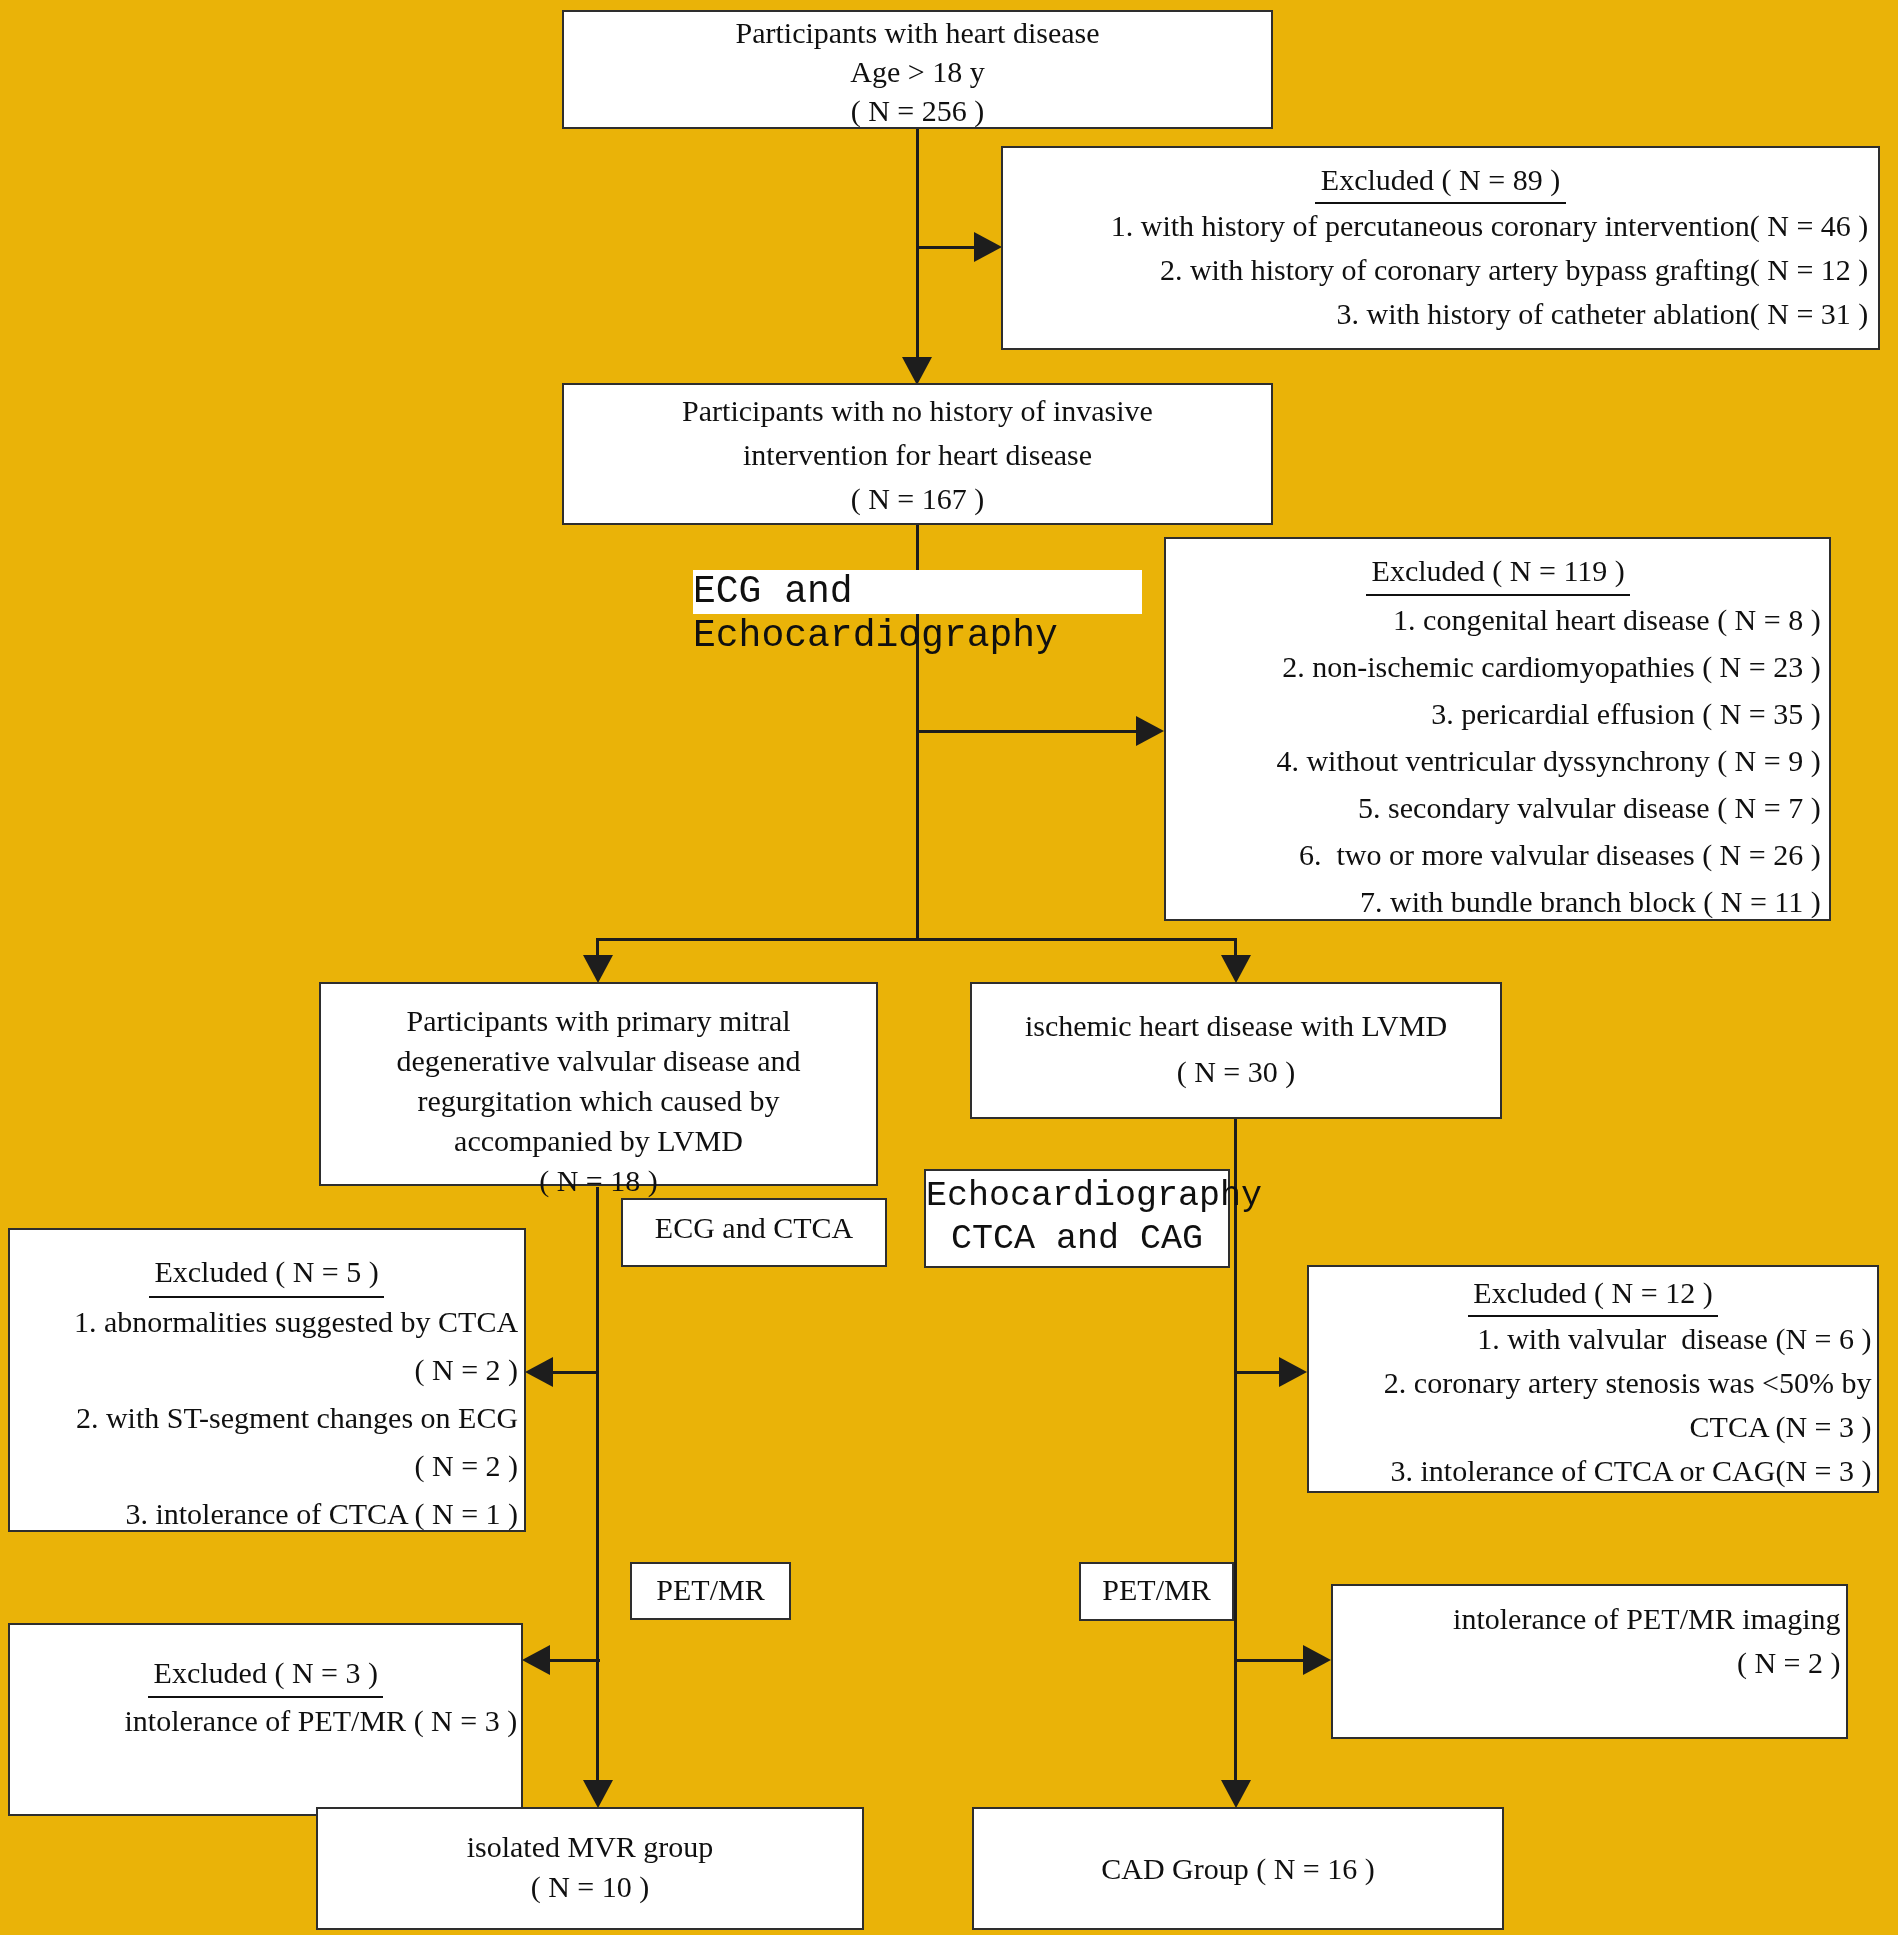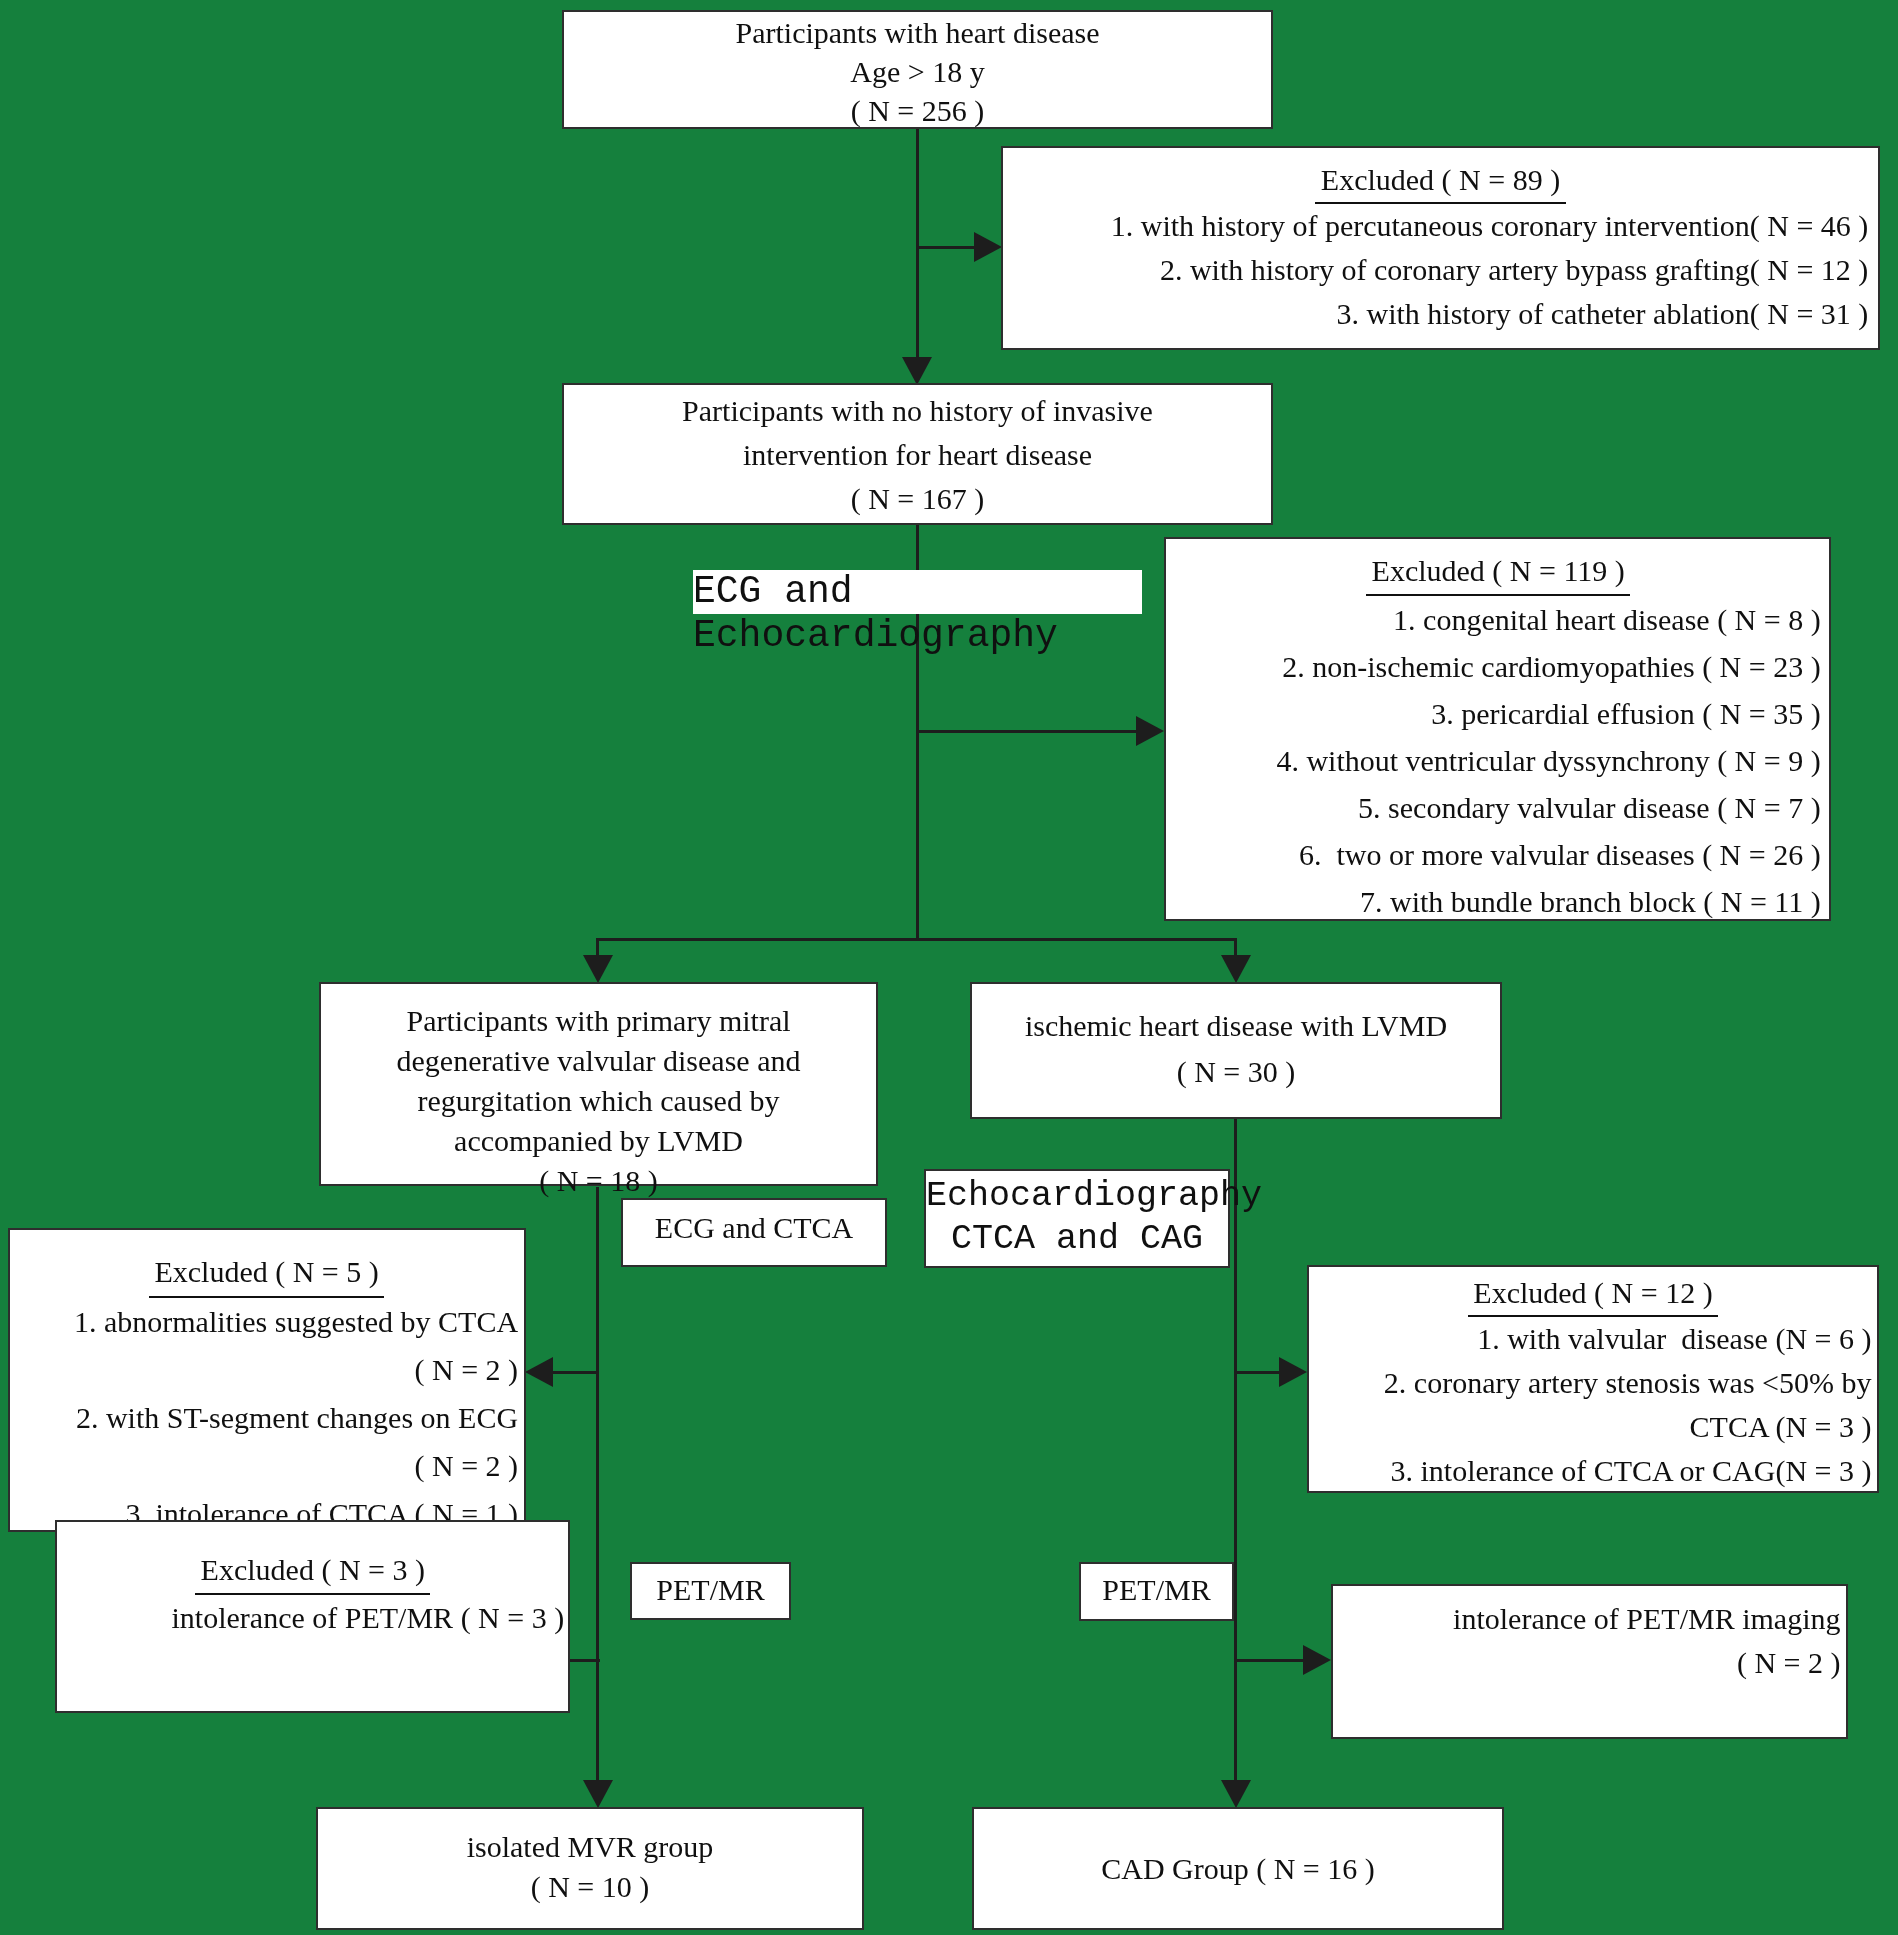--- a/index.html
+++ b/index.html
@@ -1,17 +1,17 @@
 <!DOCTYPE html>
 <html style="font-size:11px"><head>
 <meta charset="utf-8">
 <style>
   html,body{margin:0;padding:0;background:#ffffff;}
   .canvas{
-    position:relative;width:1899px;height:1936px;background:#15803d;
+    position:relative;width:1899px;height:1936px;background:#eab308;
     font-family:"Liberation Serif", serif;color:#101010;overflow:hidden;
   }
   .box{
     position:absolute;background:#ffffff;border:2.8px solid #2e2e2e;
     box-sizing:border-box;text-align:center;font-size:30px;z-index:2;
   }
   .mono{font-family:"Liberation Mono", monospace;}
   .tline{display:block;}
   .ex-head{text-align:center;}
   .ex-title{display:inline-block;border-bottom:2.1px solid #101010;padding:0 5.5px;}
@@ -143,21 +143,21 @@
     <div class="ex-item">1. with valvular  disease (N = 6 )</div>
     <div class="ex-item">2. coronary artery stenosis was &lt;50% by</div>
     <div class="ex-item">CTCA (N = 3 )</div>
     <div class="ex-item">3. intolerance of CTCA or CAG(N = 3 )</div>
   </div>
 
   <div class="box" style="left:630px;top:1562px;width:161px;height:58px;line-height:52px;"><span>PET/MR</span></div>
 
   <div class="box" style="left:1079px;top:1562px;width:155px;height:59px;line-height:52px;"><span>PET/MR</span></div>
 
-  <div class="box" style="left:8.3px;top:1520px;width:515px;height:193px;line-height:46px;padding:25px 4.1px 0 4.1px;margin-left:47px;">
+  <div class="box" style="left:8.3px;top:1623px;width:515px;height:193px;line-height:46px;padding:25px 4.1px 0 4.1px;">
     <div class="ex-head">
       <span class="ex-title">Excluded ( N = 3 )</span>
     </div>
     <div class="ex-item">intolerance of PET/MR ( N = 3 )</div>
   </div>
 
   <div class="box" style="left:1331px;top:1584px;width:517px;height:155px;line-height:44px;padding:11px 5.5px 0 5.5px;">
     <div class="ex-item">intolerance of PET/MR imaging</div>
     <div class="ex-item">( N = 2 )</div>
   </div>

